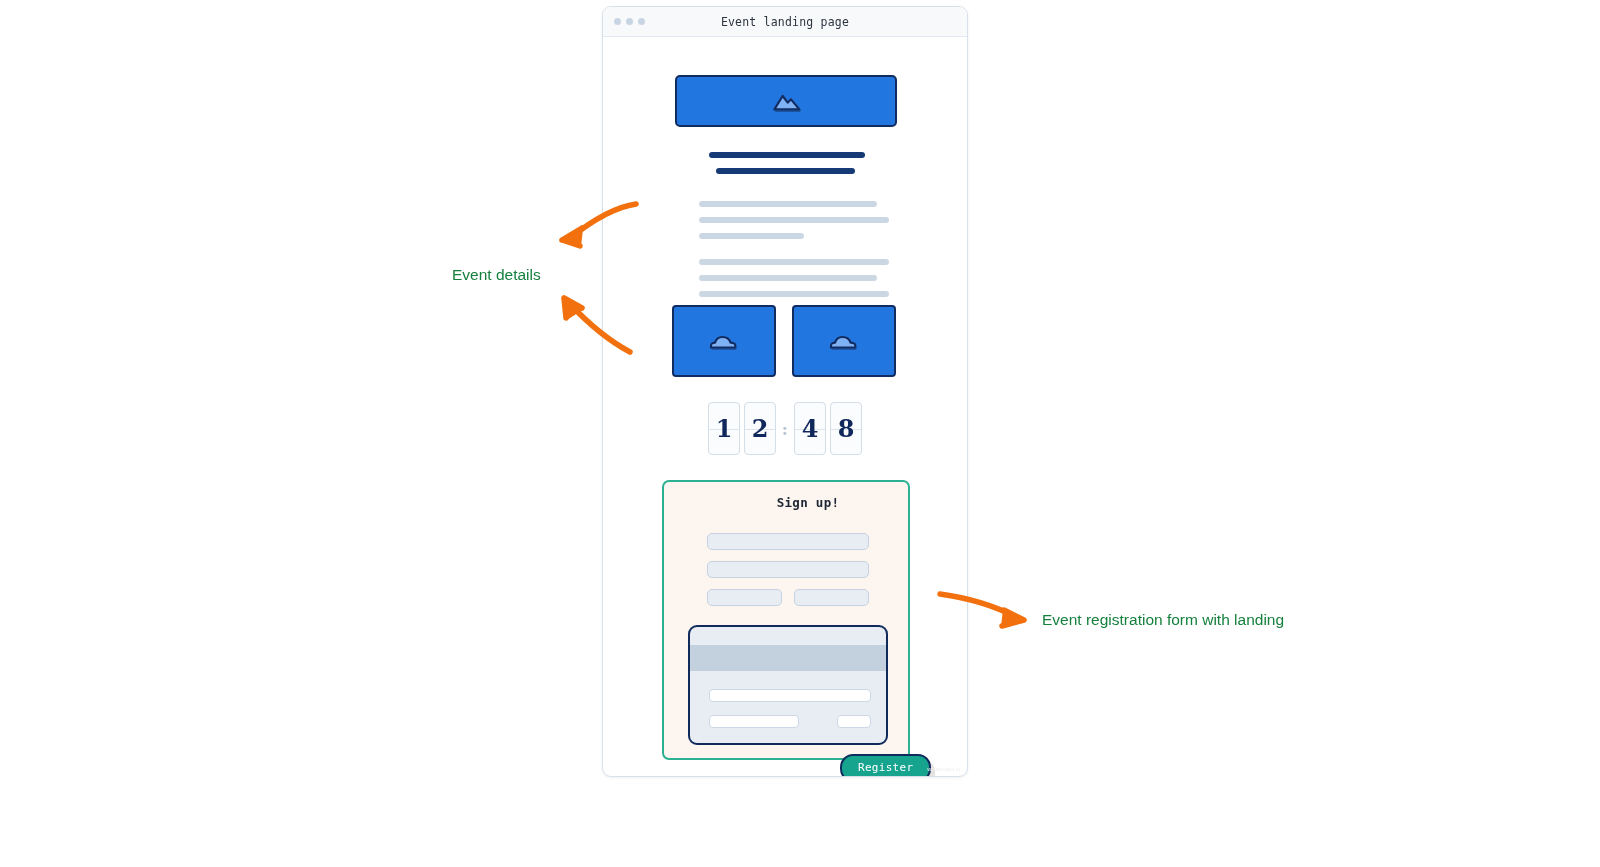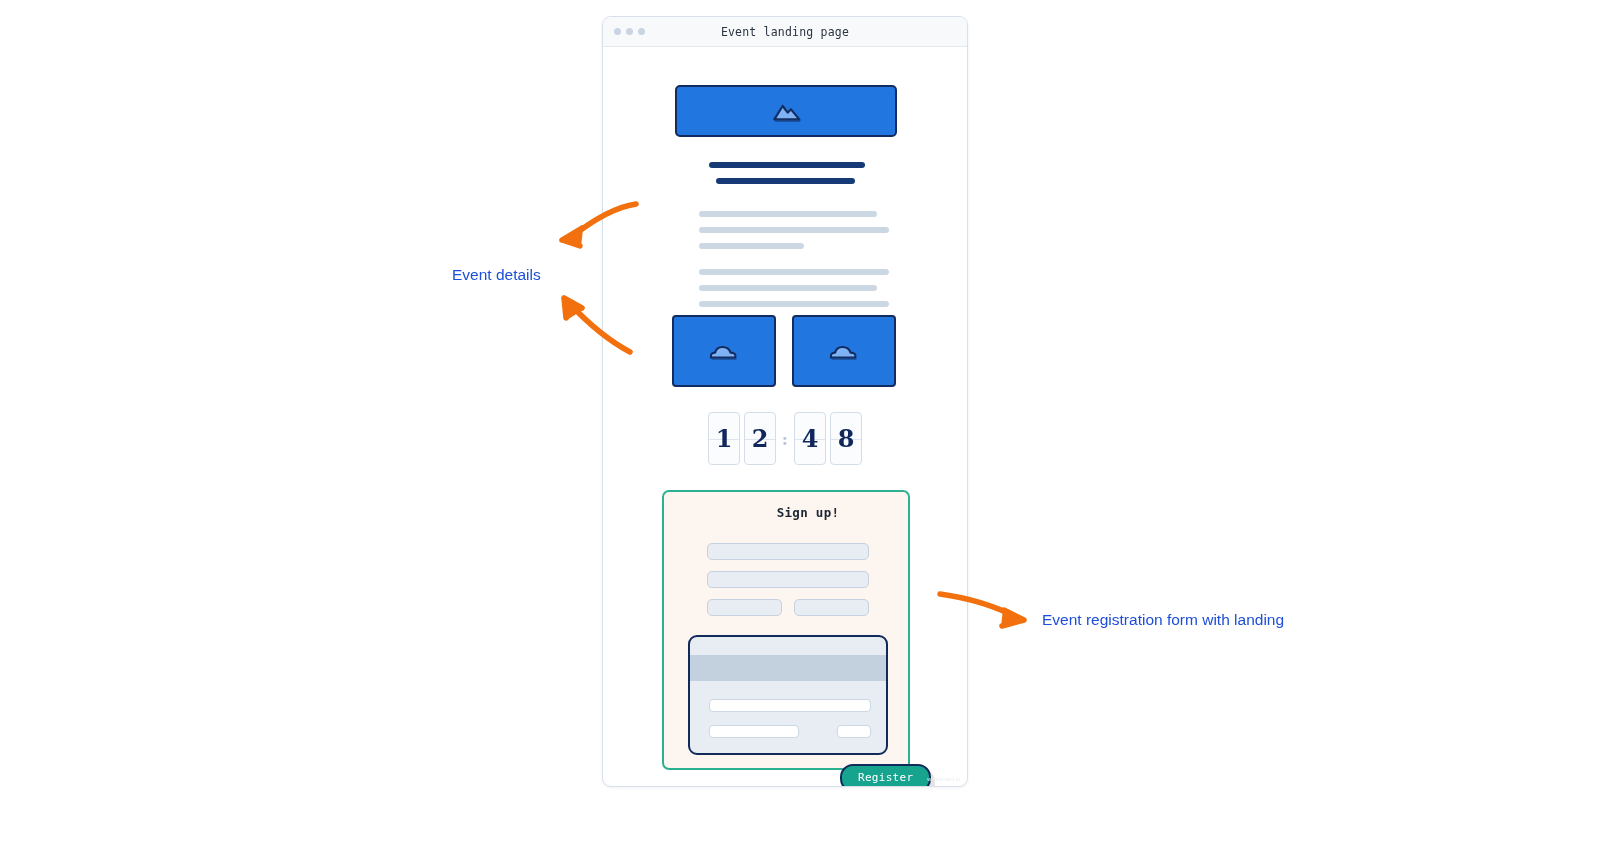--- a/index.html
+++ b/index.html
@@ -7,21 +7,21 @@
     width: 1600px; height: 867px;
     background: #ffffff;
     font-family: "Liberation Sans", sans-serif;
     overflow: hidden;
   }
   #canvas { position: relative; width: 1600px; height: 867px; }
 
   
   .window {
     position: absolute;
-    left: 602px; top: 16px;
+    left: 602px; top: 6px;
     width: 366px; height: 771px;
     background: #ffffff;
     border: 1.5px solid #d8e0ea;
     border-radius: 9px;
     box-shadow: 0 1px 3px rgba(30,50,80,.07);
     overflow: hidden;
   }
   .titlebar {
     position: relative;
     height: 30px;
@@ -161,21 +161,21 @@
 
   .watermark {
     position: absolute; right: 7px; bottom: 4px;
     font-size: 5.5px; color: #eceff3;
     font-family: "Liberation Sans", sans-serif;
   }
 
   
   .anno {
     position: absolute;
-    font-size: 15.5px; color: #1d4ed8;
+    font-size: 15.5px; color: #15803d;
     font-family: "Liberation Sans", sans-serif;
     white-space: nowrap;
   }
   .anno.left { left: 452px; top: 266px; }
   .anno.right { left: 1042px; top: 611px; }
   .arrow-svg { position: absolute; overflow: visible; }
 </style>
 </head>
 <body>
 

